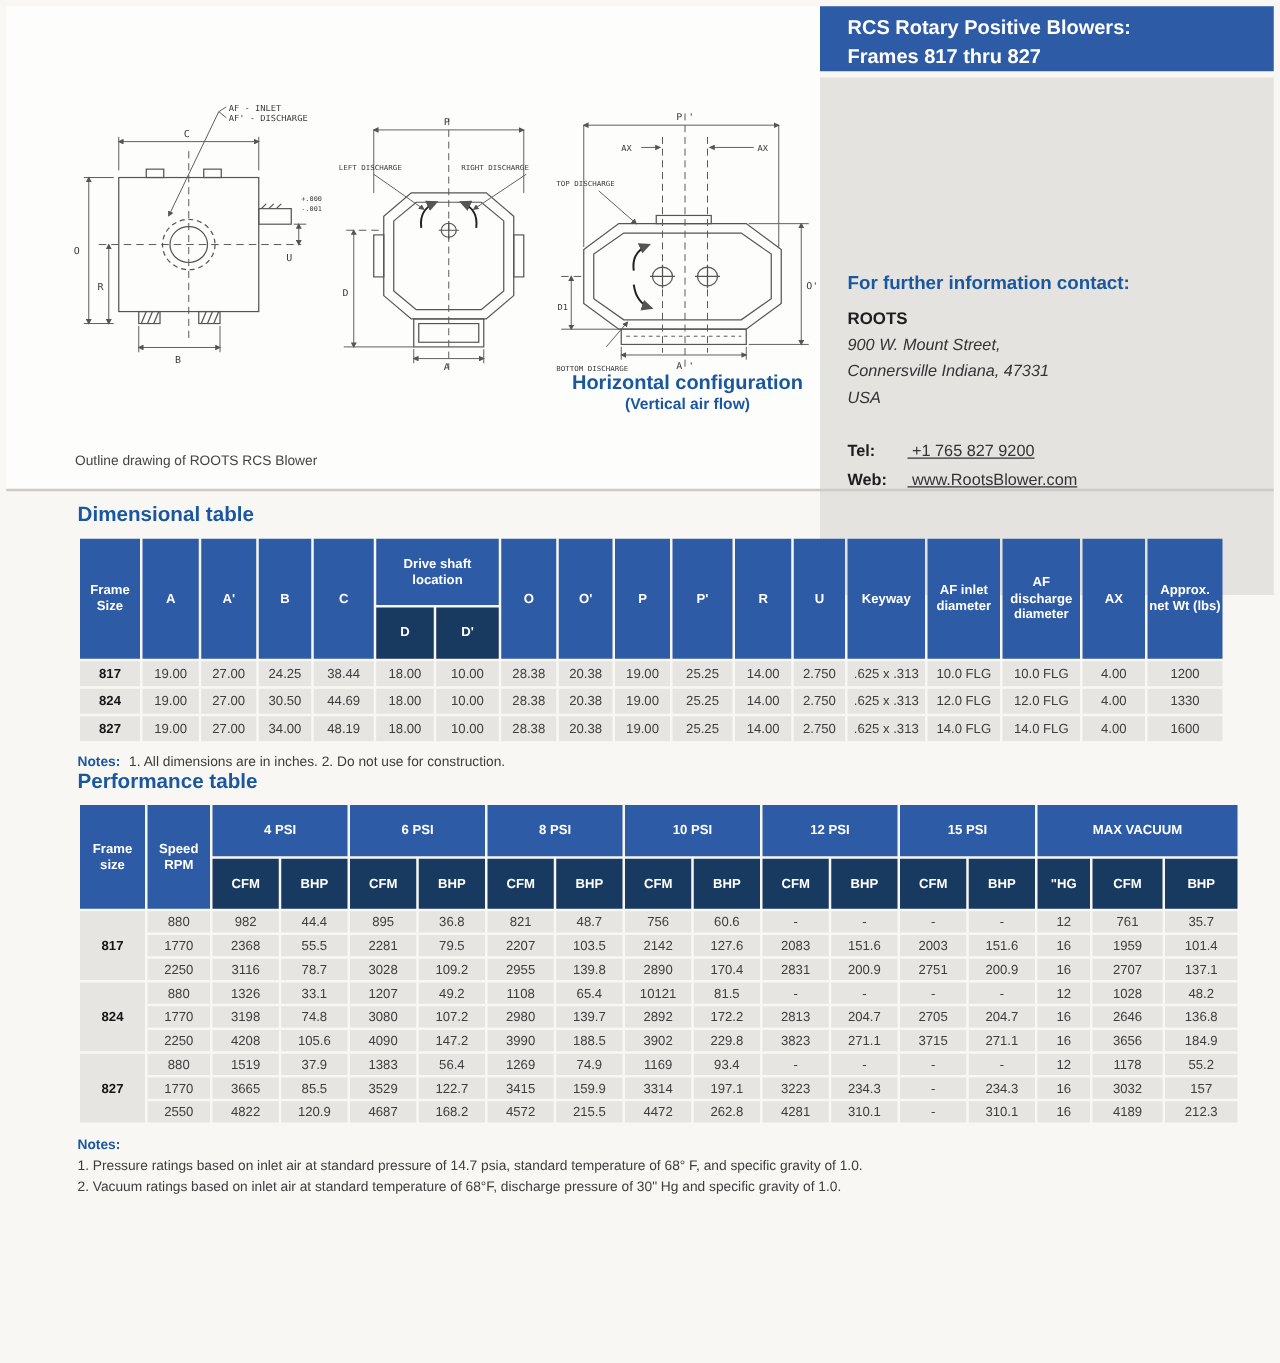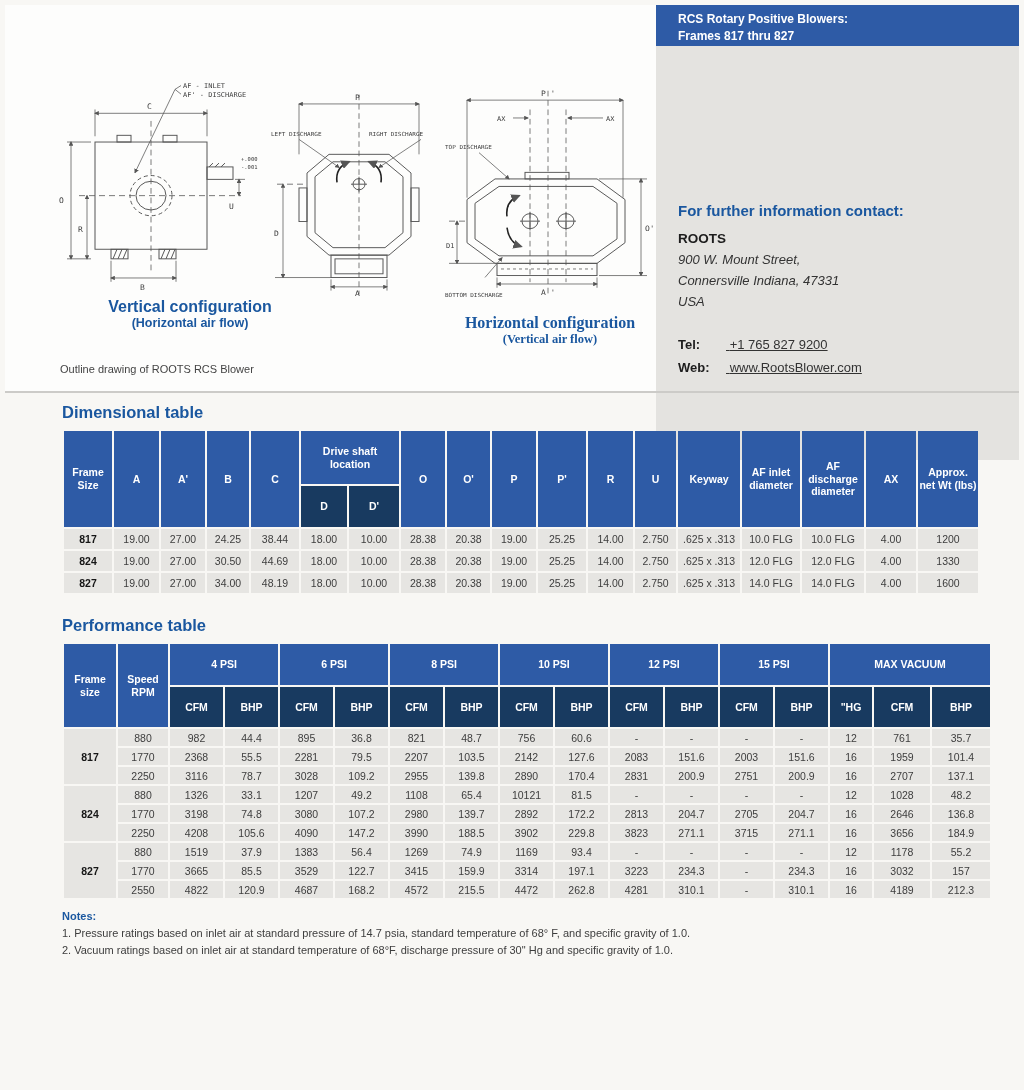--- a/index.html
+++ b/index.html
@@ -12,39 +12,39 @@
   *{box-sizing:border-box;}
   html,body{margin:0;padding:0;}
   body{
     width:1024px;height:1090px;position:relative;overflow:hidden;
     background:#f8f7f4;
     font-family:"Liberation Sans", sans-serif;
   }
   .drawings-panel{position:absolute;left:5px;top:5px;width:651px;height:386px;background:#fdfdfc;}
   .header-bar{
     position:absolute;left:656px;top:5px;width:363px;height:52px;background:var(--blue);
-    color:#fff;font-weight:bold;font-size:12px;line-height:1.45;padding:6px 10px 0 22px;
+    color:#fff;font-weight:bold;font-size:16px;line-height:1.45;padding:6px 10px 0 22px;
   }
-  .side-panel{position:absolute;left:656px;top:46px;width:363px;height:414px;background:var(--panelgray);}
+  .side-panel{position:absolute;left:656px;top:62px;width:363px;height:414px;background:var(--panelgray);}
   .contact{position:absolute;left:22px;top:156px;font-size:13px;color:#333;}
   .contact-heading{color:var(--heading);font-weight:bold;font-size:15px;margin-bottom:12px;}
   .contact-company{font-weight:bold;color:#1d1d1d;font-size:13.5px;margin-bottom:6px;}
   .contact-line{margin-bottom:6px;font-style:italic;}
   .contact-rows{margin-top:28px;}
   .contact-row{margin-bottom:8px;text-decoration:underline;}
   .contact-label{font-weight:bold;color:#1d1d1d;display:inline-block;width:48px;}
   .divider{position:absolute;left:5px;top:391px;width:1014px;height:2px;background:#cccbc8;}
   svg.dwg{position:absolute;}
   .dwg1{left:50px;top:70px;}
   .dwg2{left:266px;top:84px;}
   .dwg3{left:440px;top:82px;}
   svg text{font-family:"DejaVu Sans Mono", monospace;fill:#3c3c3c;}
   .cfg-block{position:absolute;text-align:center;color:var(--heading);}
   .cfg-v{left:65px;top:293px;width:240px;}
-  .cfg-h{left:430px;top:309px;width:230px;font-family:Liberation Serif, serif;}
+  .cfg-h{left:430px;top:293px;width:230px;}
   .cfg-main{font-size:16px;font-weight:bold;}
   .cfg-sub{font-size:12.5px;font-weight:bold;}
   .dwg-caption{position:absolute;left:55px;top:358px;font-size:11px;color:#444;}
   .section{position:absolute;left:62px;width:900px;}
   .sec-dim{top:403px;}
   .sec-perf{top:616px;}
   .section-title{color:var(--heading);font-weight:bold;font-size:16.5px;margin-bottom:7px;}
   table{border-collapse:separate;border-spacing:2px;table-layout:fixed;width:100%;}
   th{background:var(--blue);color:#fff;font-size:10.5px;font-weight:bold;text-align:center;
      vertical-align:middle;padding:14px 1px;line-height:1.2;}
@@ -208,24 +208,20 @@
     <text x="96" y="10" font-size="8">P '</text>
     <text x="52" y="36" font-size="7">AX</text>
     <text x="161" y="36" font-size="7">AX</text>
     <text x="0" y="66" font-size="6">TOP DISCHARGE</text>
     <text x="200" y="154" font-size="8">O'</text>
     <text x="1" y="172" font-size="7">D1</text>
     <text x="0" y="224" font-size="6">BOTTOM DISCHARGE</text>
     <text x="96" y="222" font-size="8">A '</text>
   </svg>
 
-  <div class="cfg-block cfg-v">
-    <div class="cfg-main">Vertical configuration</div>
-    <div class="cfg-sub">(Horizontal air flow)</div>
-  </div>
   <div class="cfg-block cfg-h">
     <div class="cfg-main">Horizontal configuration</div>
     <div class="cfg-sub">(Vertical air flow)</div>
   </div>
   <div class="dwg-caption">Outline drawing of ROOTS RCS Blower</div>
 </div>
 
 <div class="header-bar">
   <div>RCS Rotary Positive Blowers:</div>
   <div>Frames 817 thru 827</div>
@@ -357,20 +353,24 @@
           <td>14.00</td>
           <td>2.750</td>
           <td>.625 x .313</td>
           <td>14.0 FLG</td>
           <td>14.0 FLG</td>
           <td>4.00</td>
           <td>1600</td>
         </tr>
       </tbody>
   </table>
+  <div class="notes-line">
+    <span class="notes-label">Notes:</span>
+    <span>1. All dimensions are in inches. 2. Do not use for construction.</span>
+  </div>
 </div>
 
 <div class="section sec-perf">
   <div class="section-title">Performance table</div>
   <table class="ptable">
     <colgroup>
       <col style="width:52px">
         <col style="width:50px">
       <col style="width:53px">
         <col style="width:53px">

